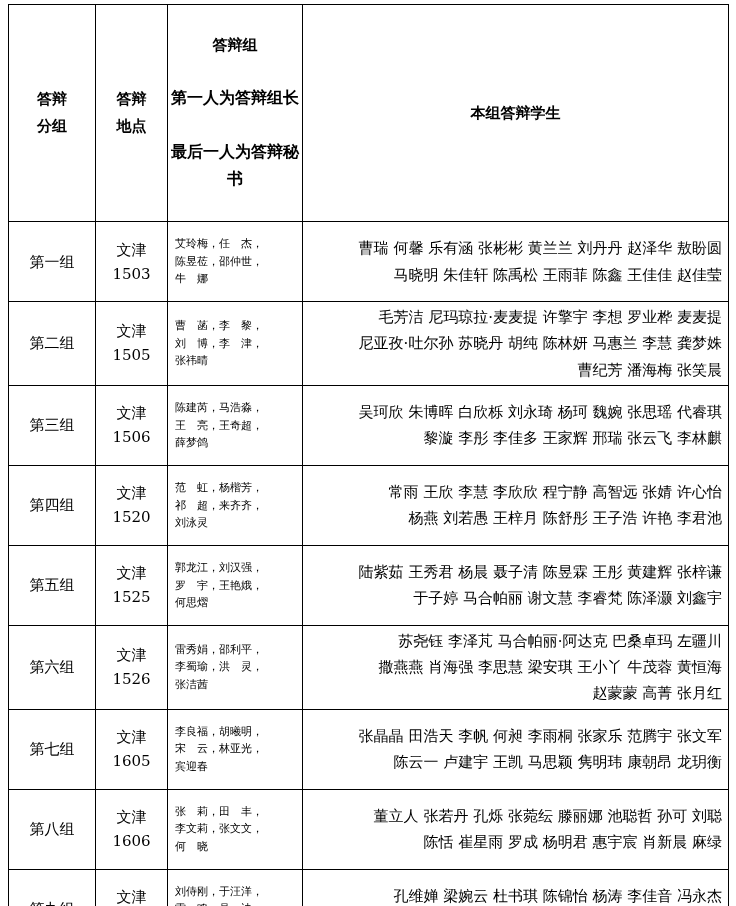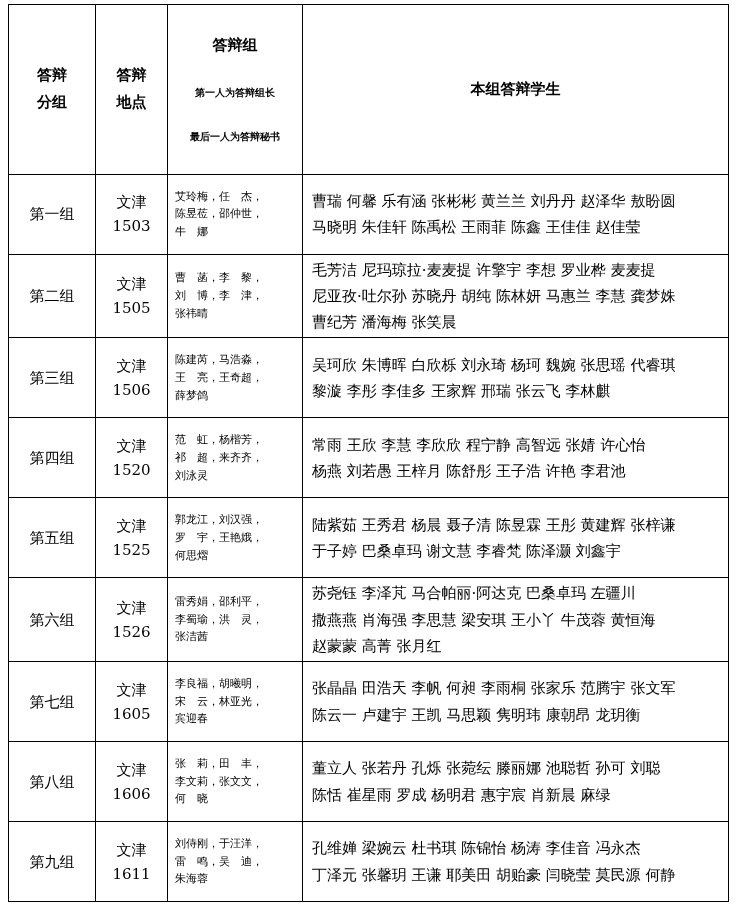--- a/index.html
+++ b/index.html
@@ -33,21 +33,21 @@
     white-space:pre-line;
     line-height:1.8;
     padding:2px;
   }
   .committee-head-title{
     font-size:15px;
     font-weight:bold;
     line-height:1.5;
   }
   .committee-head-note{
-    font-size:10px;
+    font-size:16px;
     font-weight:bold;
     line-height:1.7;
   }
   td.c1,td.c2{
     text-align:center;
     font-size:15px;
     white-space:pre-line;
     line-height:1.6;
   }
   td.c3{
@@ -55,21 +55,21 @@
     white-space:pre-line;
     line-height:1.6;
     padding:2px 4px 2px 7px;
     text-align:left;
   }
   td.c4{
     font-size:15px;
     white-space:pre-line;
     line-height:1.75;
     padding:2px 6px 2px 9px;
-    text-align:left;
+    text-align:right;
   }
 </style>
 </head>
 <body>
 
 <div class="page">
   <table>
     <colgroup>
       <col class="w1">
         <col class="w2">
@@ -133,21 +133,21 @@
 杨燕 刘若愚 王梓月 陈舒彤 王子浩 许艳 李君池</td>
   </tr>
         <tr>
     <td class="c1">第五组</td>
     <td class="c2">文津
 1525</td>
     <td class="c3">郭龙江，刘汉强，
 罗　宇，王艳娥，
 何思熠</td>
     <td class="c4">陆紫茹 王秀君 杨晨 聂子清 陈昱霖 王彤 黄建辉 张梓谦
-于子婷 巴桑卓玛 谢文慧 李睿梵 陈泽灏 刘鑫宇</td>
+于子婷 马合帕丽 谢文慧 李睿梵 陈泽灏 刘鑫宇</td>
   </tr>
         <tr>
     <td class="c1">第六组</td>
     <td class="c2">文津
 1526</td>
     <td class="c3">雷秀娟，邵利平，
 李蜀瑜，洪　灵，
 张洁茜</td>
     <td class="c4">苏尧钰 李泽芃 马合帕丽·阿达克 巴桑卓玛 左疆川
 撒燕燕 肖海强 李思慧 梁安琪 王小丫 牛茂蓉 黄恒海

